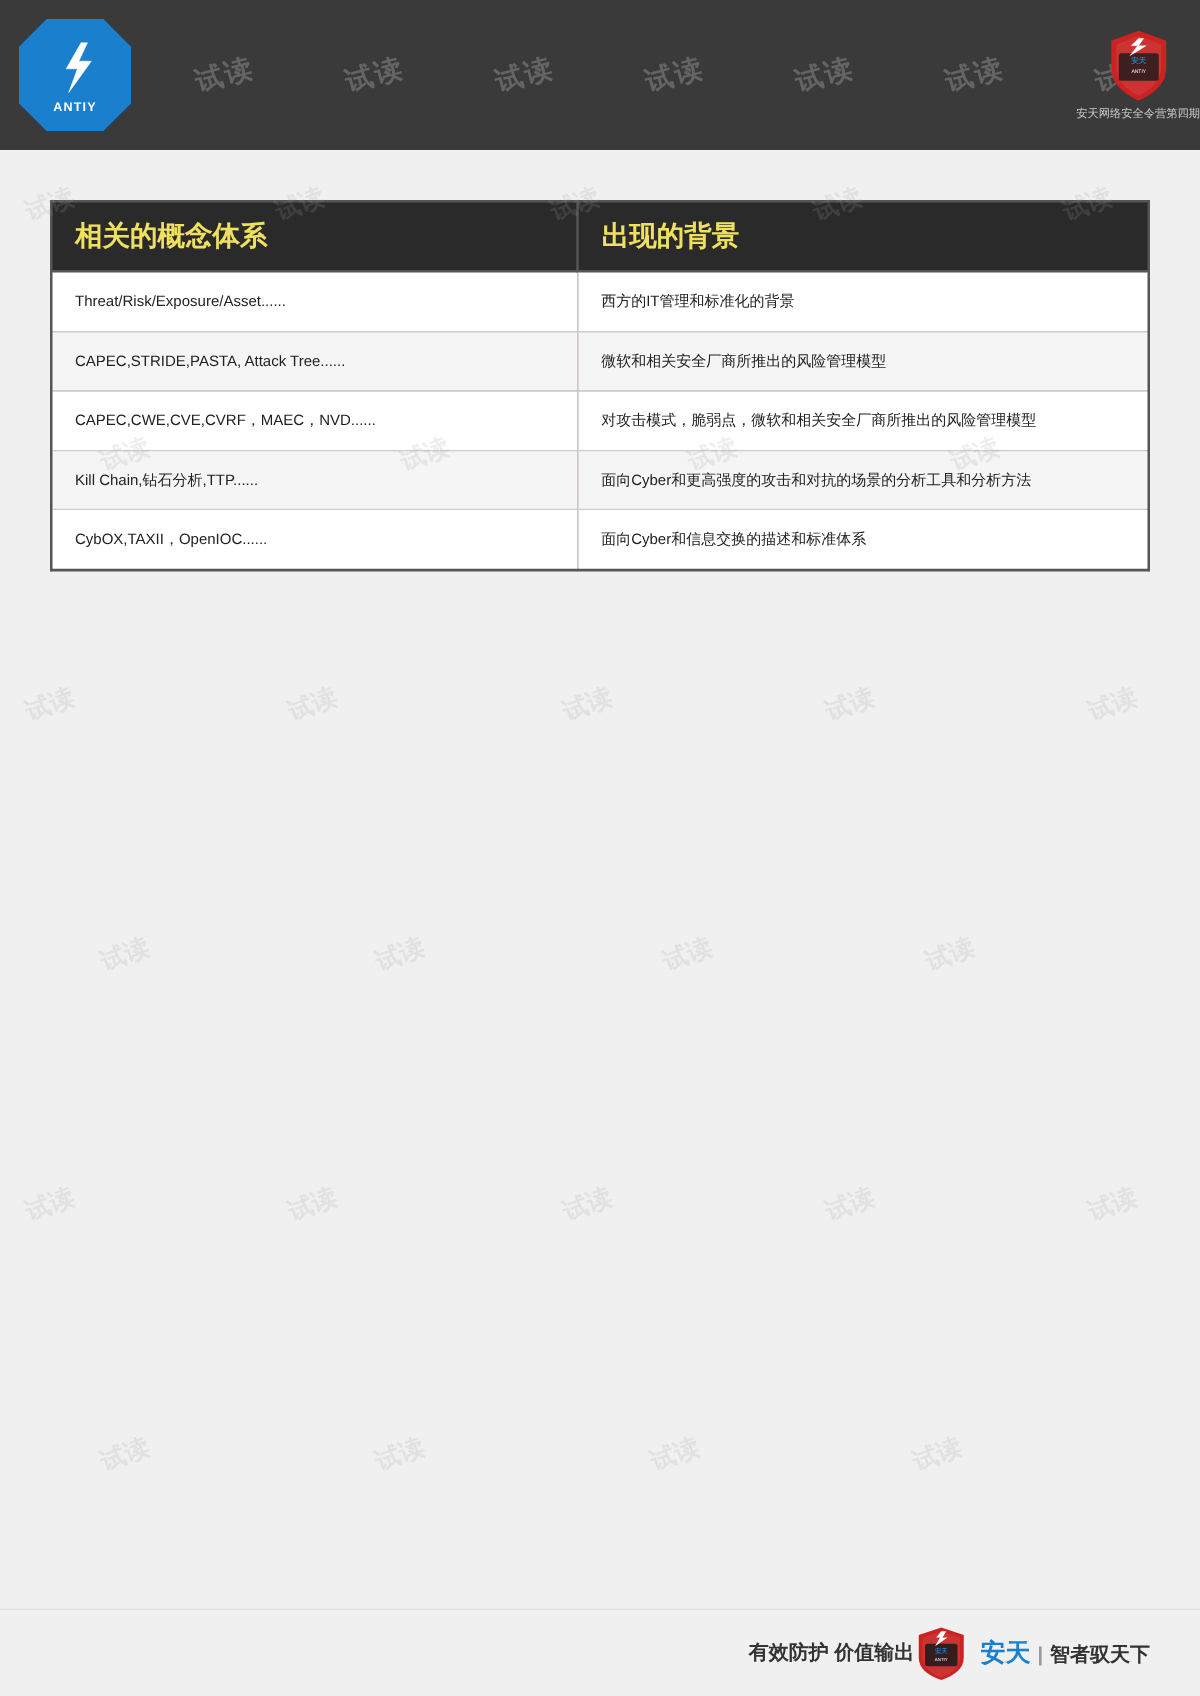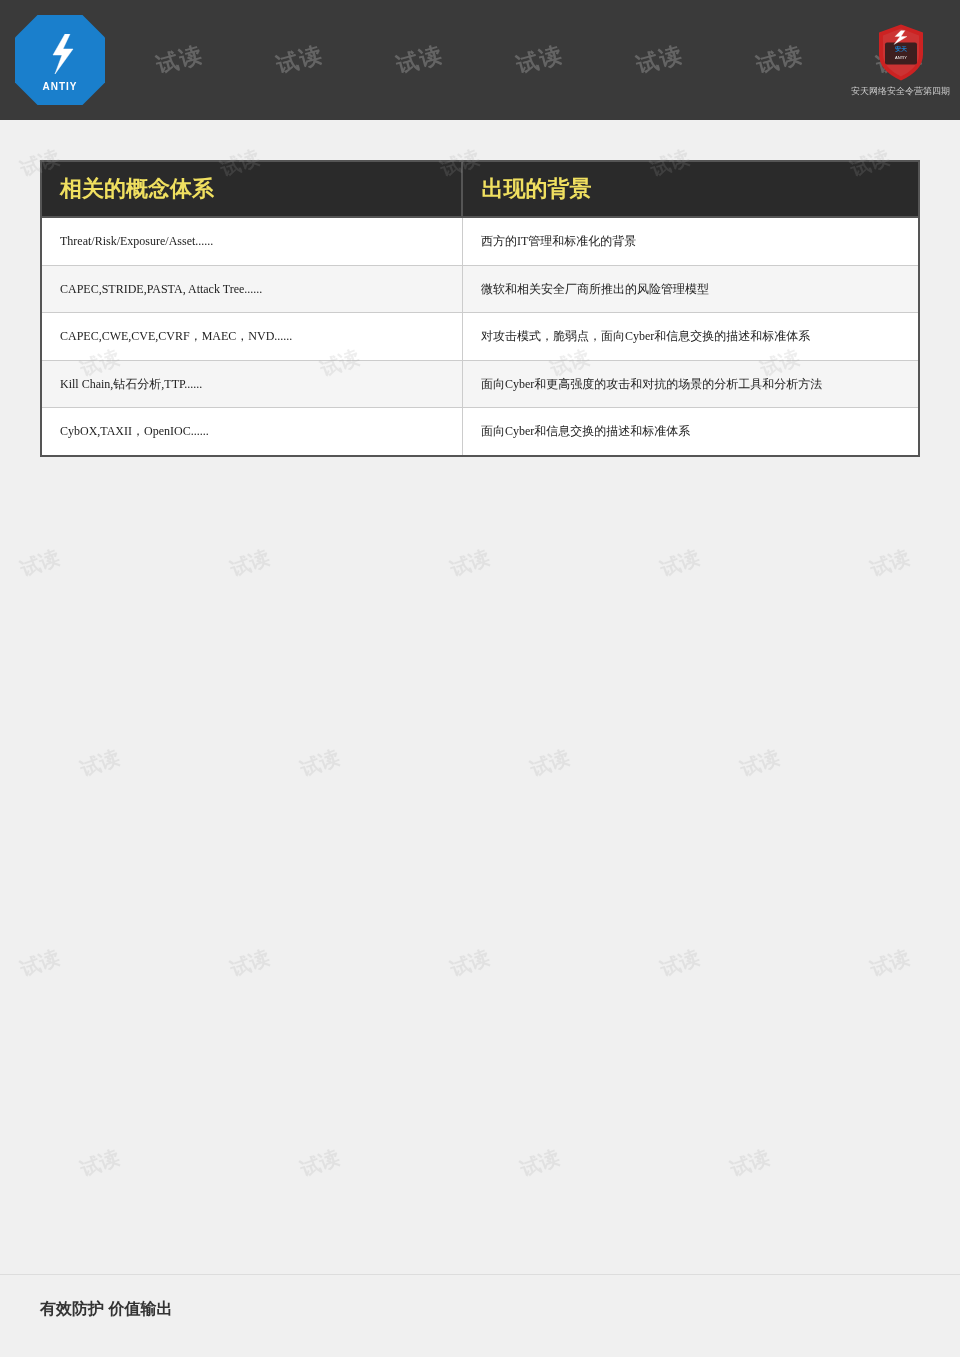--- a/index.html
+++ b/index.html
@@ -64,21 +64,21 @@
       font-size: 22px;
       font-weight: bold;
       transform: rotate(-15deg);
       white-space: nowrap;
       letter-spacing: 2px;
     }
 
     
     .header-right-logo {
       position: absolute;
-      right: 10px;
+      right: 0;
       top: 50%;
       transform: translateY(-50%);
       display: flex;
       flex-direction: column;
       align-items: center;
     }
 
     .antiy-shield {
       width: 60px;
       height: 60px;
@@ -97,21 +97,20 @@
       z-index: 2;
       padding: 40px 40px 30px 40px;
     }
 
     
     .concept-table {
       width: 100%;
       border-collapse: collapse;
       background: #7f1d1d;
       border: 2px solid #555;
-      font-family: Liberation Serif, serif;
     }
 
     .concept-table th {
       background: #2a2a2a;
       color: #f0e060;
       font-size: 22px;
       font-weight: bold;
       padding: 12px 18px;
       text-align: left;
       border: 2px solid #555;
@@ -142,28 +141,28 @@
 
     .col-right {
       width: 52%;
       color: #222;
       font-size: 17px;
     }
 
     
     .footer {
       position: absolute;
-      bottom: 13px;
+      bottom: 0;
       left: 0;
       right: 0;
       height: 70px;
       background: #f0f0f0;
       display: flex;
       align-items: center;
-      justify-content: space-between;
+      justify-content: flex-end;
       padding: 18px 40px;
       border-top: 1px solid #ddd;
     }
 
     .footer-left {
       font-size: 16px;
       color: #333;
       font-weight: bold;
     }
 
@@ -258,36 +257,51 @@
     <tr>
           <td class="col-left">Threat/Risk/Exposure/Asset......</td>
           <td class="col-right">西方的IT管理和标准化的背景</td>
         </tr>
         <tr>
           <td class="col-left">CAPEC,STRIDE,PASTA, Attack Tree......</td>
           <td class="col-right">微软和相关安全厂商所推出的风险管理模型</td>
         </tr>
         <tr>
           <td class="col-left">CAPEC,CWE,CVE,CVRF，MAEC，NVD......</td>
-          <td class="col-right">对攻击模式，脆弱点，面向Cyber和信息交换的描述和标准体系</td>
+          <td class="col-right">对攻击模式，脆弱点，微软和相关安全厂商所推出的风险管理模型</td>
         </tr>
         <tr>
           <td class="col-left">Kill Chain,钻石分析,TTP......</td>
           <td class="col-right">面向Cyber和更高强度的攻击和对抗的场景的分析工具和分析方法</td>
         </tr>
         <tr>
           <td class="col-left">CybOX,TAXII，OpenIOC......</td>
           <td class="col-right">面向Cyber和信息交换的描述和标准体系</td>
         </tr>
       </tbody>
   </table>
 </div>
 
 <div class="footer">
   <span class="footer-left">有效防护 价值输出</span>
+  <div class="footer-right">
+    <svg class="footer-logo-icon" viewBox="0 0 45 45">
+      <path d="M22,2 L40,8 L40,26 Q40,38 22,44 Q4,38 4,26 L4,8 Z" fill="#cc2222"></path>
+      <path d="M22,5 L37,10 L37,26 Q37,36 22,42 Q7,36 7,26 L7,10 Z" fill="#cc3333"></path>
+      <rect x="9" y="15" width="26" height="18" rx="2" fill="#1a1a1a" opacity="0.85"></rect>
+      <text x="22" y="22" text-anchor="middle" fill="#1a7fcc" font-size="5" font-weight="bold">安天</text>
+      <text x="22" y="29" text-anchor="middle" fill="white" font-size="3.5">ANTIY</text>
+      <polyline points="22,5 18,10 21,10 17,17 27,10 23,10 26,5" fill="white"></polyline>
+    </svg>
+    <div class="footer-brand">
+      <span style="color:#1a7fcc;">安天</span>
+      <span style="color:#999; font-size:16px;">|</span>
+      <span style="color:#333; font-size:16px;">智者驭天下</span>
+    </div>
+  </div>
 </div>
 
 <div class="page-watermarks">
   <span class="pwm" style="top:150px; left:20px;">试读</span>
   <span class="pwm" style="top:150px; left:220px;">试读</span>
   <span class="pwm" style="top:150px; left:440px;">试读</span>
   <span class="pwm" style="top:150px; left:650px;">试读</span>
   <span class="pwm" style="top:150px; left:850px;">试读</span>
   <span class="pwm" style="top:350px; left:80px;">试读</span>
   <span class="pwm" style="top:350px; left:320px;">试读</span>

